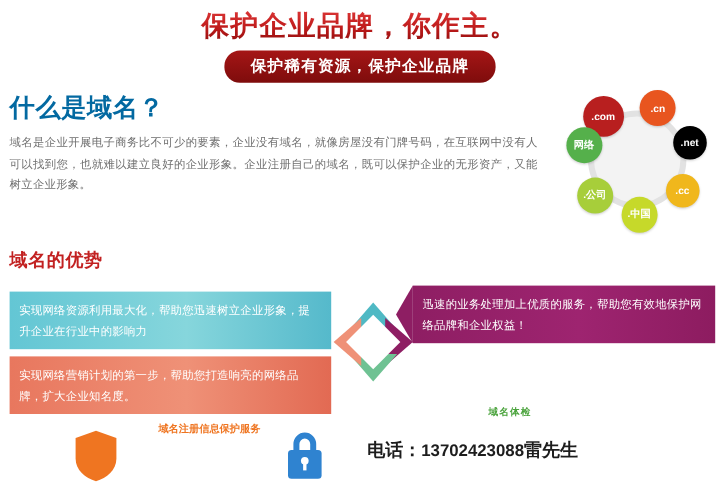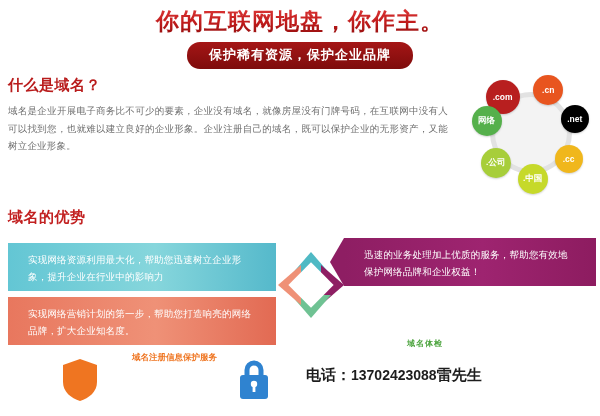--- a/index.html
+++ b/index.html
@@ -28,21 +28,21 @@
     display:inline-block;
     background:linear-gradient(180deg,#a51616 0%,#7e0c0c 100%);
     color:#ffffff;font-size:13px;font-weight:bold;
     padding:4px 22px 5px 22px;border-radius:13px;
     letter-spacing:1px;white-space:nowrap;
   }
 
   
   .sec1{position:absolute;left:8px;top:76px;width:450px;}
   .sec1-title{
-    font-size:15px;font-weight:bold;color:#b91c1c;margin:0 0 7px 0;
+    font-size:21px;font-weight:bold;color:#0369a1;margin:0 0 7px 0;
     letter-spacing:.5px;
     font-family:Liberation Mono, monospace;
   }
   .sec1-body{
     font-size:9.5px;color:#6f6f6f;line-height:1.85;width:440px;
     letter-spacing:.2px;text-align:justify;
   }
 
   
   .circle-diagram{position:absolute;left:470px;top:78px;width:122px;height:118px;}
@@ -59,21 +59,21 @@
     white-space:nowrap;
   }
 
   
   .sec2-title{
     position:absolute;left:8px;top:208px;
     font-size:15px;font-weight:bold;color:#c22121;letter-spacing:.5px;
   }
   .adv{
     position:absolute;color:#ffffff;font-size:9.5px;line-height:1.75;
-    padding:9px 20px;box-sizing:border-box;letter-spacing:.2px;
+    padding:9px 8px;box-sizing:border-box;letter-spacing:.2px;font-family:Liberation Mono, monospace;
   }
   .adv-1{
     left:8px;top:243px;width:268px;height:48px;
     background:linear-gradient(90deg,#63c6d4 0%,#86d6dc 55%,#55b9cb 100%);
   }
   .adv-2{
     left:8px;top:297px;width:268px;height:48px;
     background:linear-gradient(90deg,#e8775e 0%,#ef9177 55%,#e26a53 100%);
   }
   .adv-3{
@@ -148,21 +148,21 @@
   .wm-url{left:306px;top:346px;font-size:15px;}
   .wm-tel{left:306px;top:366px;font-size:15px;}
   .wm-small{font-size:14px;letter-spacing:0;}
 </style>
 </head>
 <body>
 
 <div class="page">
 
   <div class="header">
-    <div class="main-title">你的互联网地盘，你作主。</div>
+    <div class="main-title">保护企业品牌，你作主。</div>
     <div class="sub-pill-wrap">
       <span class="sub-pill">保护稀有资源，保护企业品牌</span>
     </div>
   </div>
 
   <div class="sec1">
     <div class="sec1-title">什么是域名？</div>
     <div class="sec1-body">域名是企业开展电子商务比不可少的要素，企业没有域名，就像房屋没有门牌号码，在互联网中没有人可以找到您，也就难以建立良好的企业形象。企业注册自己的域名，既可以保护企业的无形资产，又能树立企业形象。</div>
   </div>
 

